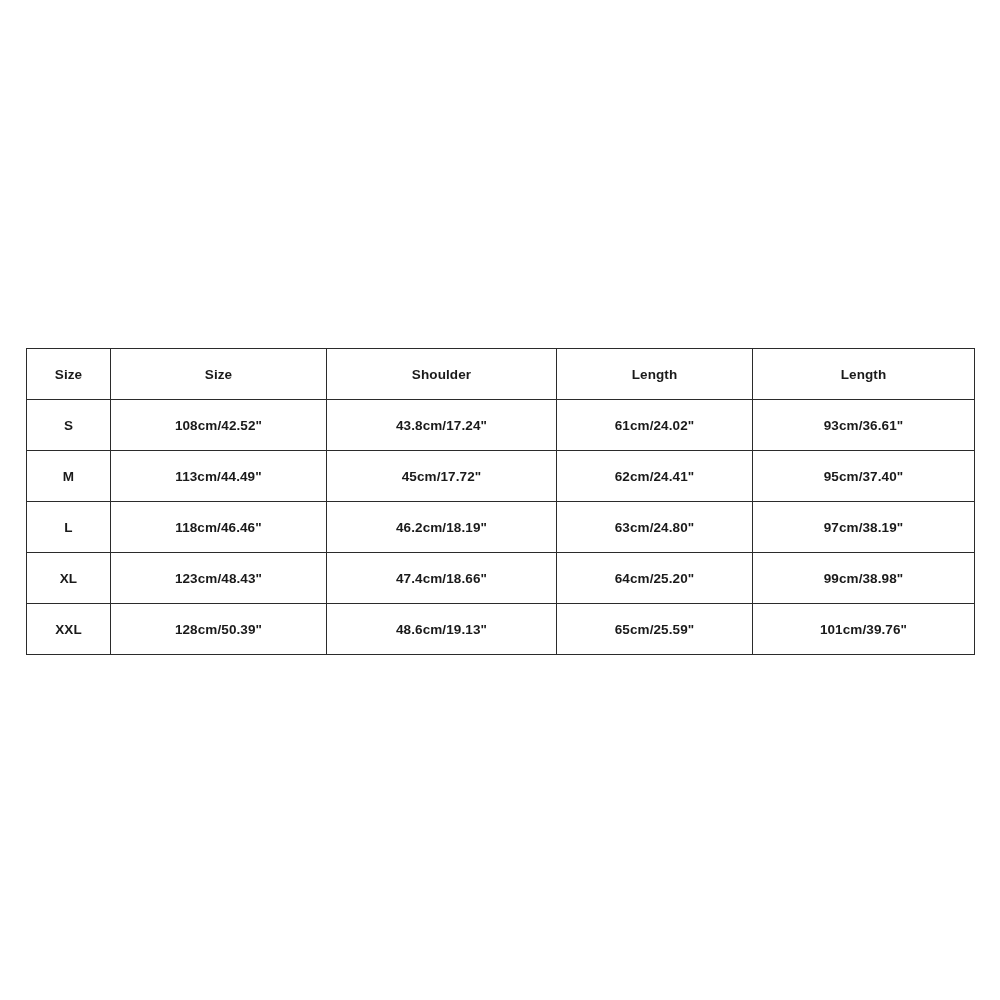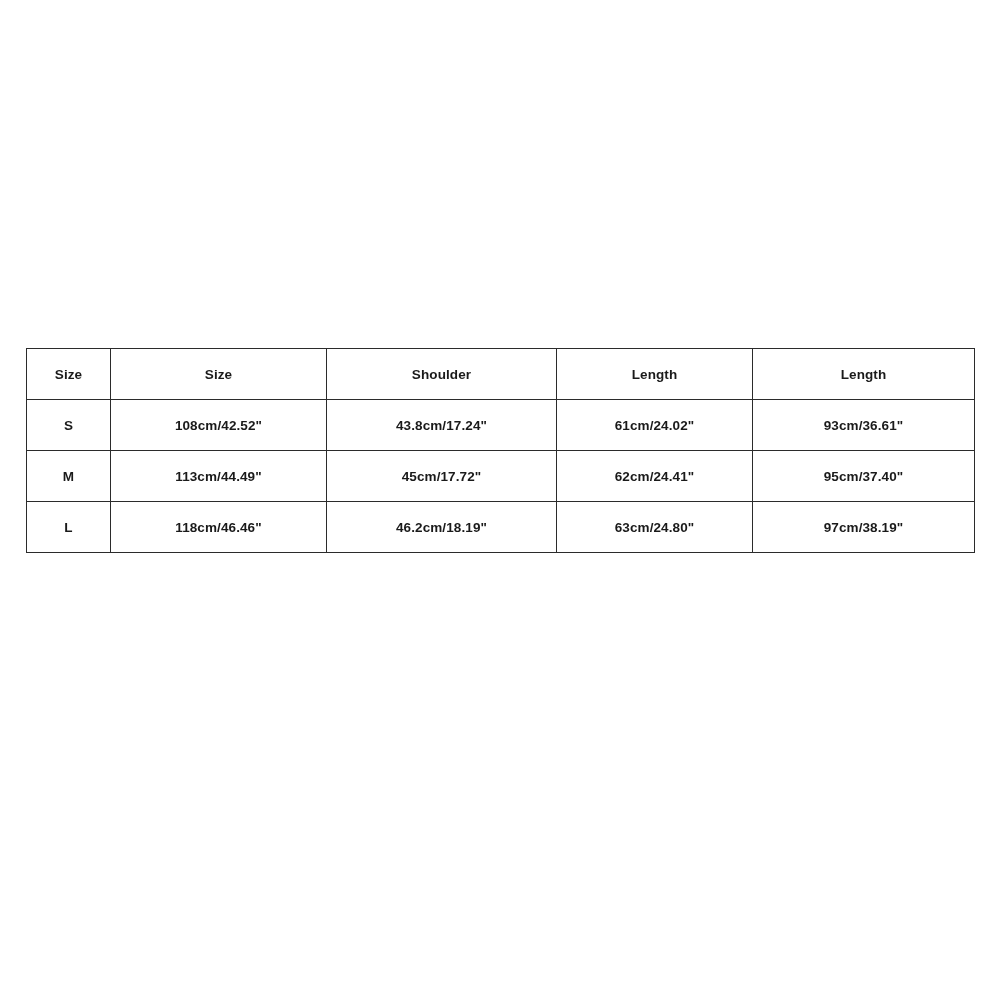--- a/index.html
+++ b/index.html
@@ -92,16 +92,30 @@
           <td>62cm/24.41"</td>
           <td>95cm/37.40"</td>
         </tr>
         <tr>
           <td>L</td>
           <td>118cm/46.46"</td>
           <td>46.2cm/18.19"</td>
           <td>63cm/24.80"</td>
           <td>97cm/38.19"</td>
         </tr>
+        <tr>
+          <td>XL</td>
+          <td>123cm/48.43"</td>
+          <td>47.4cm/18.66"</td>
+          <td>64cm/25.20"</td>
+          <td>99cm/38.98"</td>
+        </tr>
+        <tr>
+          <td>XXL</td>
+          <td>128cm/50.39"</td>
+          <td>48.6cm/19.13"</td>
+          <td>65cm/25.59"</td>
+          <td>101cm/39.76"</td>
+        </tr>
       </tbody>
     </table>
   </div>
 </div>
 
 </body></html>

